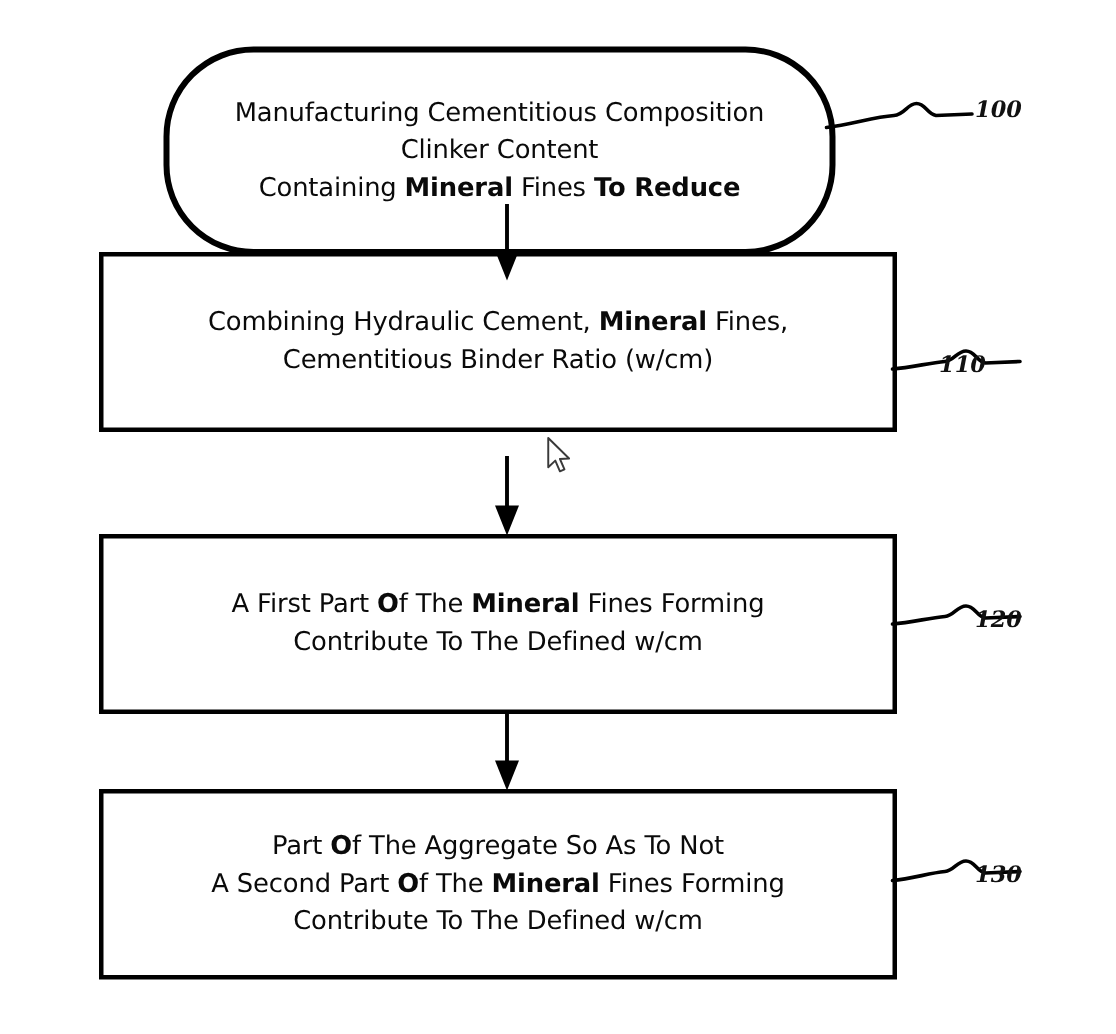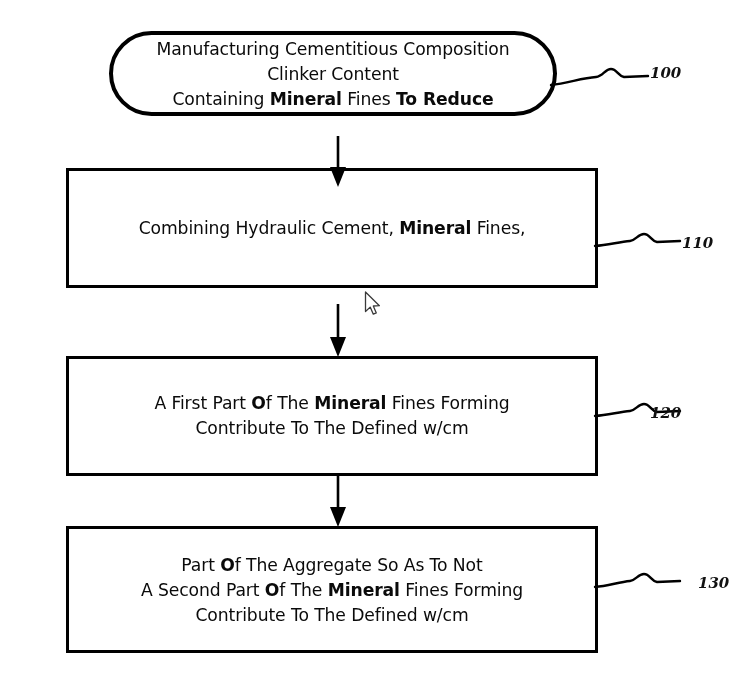--- a/index.html
+++ b/index.html
@@ -81,31 +81,32 @@
   .cursor {
     position: absolute;
     pointer-events: none;
   }
 </style>
 </head>
 <body>
 
 <div id="figure">
 
-  <div class="terminator" style="left:109px; top:31px; width:448px; height:85px;">
+  <div class="terminator" style="left:109px; top:31px; width:448px; height:139px;">
     <div class="node-text">
       <div><span>Manufacturing Cementitious Composition</span></div>
       <div><span>Clinker Content</span></div>
       <div><span>Containing </span><b>Mineral</b><span> Fines </span><b>To Reduce</b></div>
     </div>
   </div>
 
   <div class="process" style="left:66px; top:168px; width:532px; height:120px;">
     <div class="node-text">
       <div><span>Combining Hydraulic Cement, </span><b>Mineral</b><span> Fines,</span></div>
+      <div><span>Cementitious Binder Ratio (w/cm)</span></div>
     </div>
   </div>
 
   <div class="process" style="left:66px; top:356px; width:532px; height:120px;">
     <div class="node-text">
       <div><span>A First Part </span><b>O</b><span>f The </span><b>Mineral</b><span> Fines Forming</span></div>
       <div><span>Contribute To The Defined w/cm</span></div>
     </div>
   </div>
 
@@ -143,23 +144,23 @@
   <svg class="ref-leader" style="left:592px; top:400px; width:92px; height:34px;" viewBox="0 0 92 34">
     <path d="M3,16 C16,15 27,12 38,11 C44,10.5 46,4 52,4 C58,4 59,11 65,12 L88,11" fill="none" stroke="#000000" stroke-width="2.4" stroke-linecap="round"></path>
   </svg>
 
   <svg class="ref-leader" style="left:592px; top:570px; width:92px; height:34px;" viewBox="0 0 92 34">
     <path d="M3,17 C16,16 27,12 38,11 C44,10.5 46,4 52,4 C58,4 59,11 65,12 L88,11" fill="none" stroke="#000000" stroke-width="2.4" stroke-linecap="round"></path>
   </svg>
 
   <div class="ref-label" style="left:650px; top:64px;">100</div>
 
-  <div class="ref-label" style="left:682px; top:234px;">110</div>
+  <div class="ref-label" style="left:626px; top:234px;">110</div>
 
   <div class="ref-label" style="left:650px; top:404px;">120</div>
 
-  <div class="ref-label" style="left:650px; top:574px;margin-left:48px;">130</div>
+  <div class="ref-label" style="left:650px; top:574px;">130</div>
 
   <svg class="cursor" id="mouse-cursor" style="left: 364px; top: 291px; width: 18px; height: 26px;" viewBox="0 0 18 26">
     <path d="M1.5,1 L1.5,20.5 L6.2,16.1 L9.3,23.2 L12.3,21.9 L9.3,15.0 L15.4,14.7 Z" fill="#ffffff" stroke="#3a3a3a" stroke-width="1.3" stroke-linejoin="round"></path>
   </svg>
 
 </div>
 
 </body></html>

